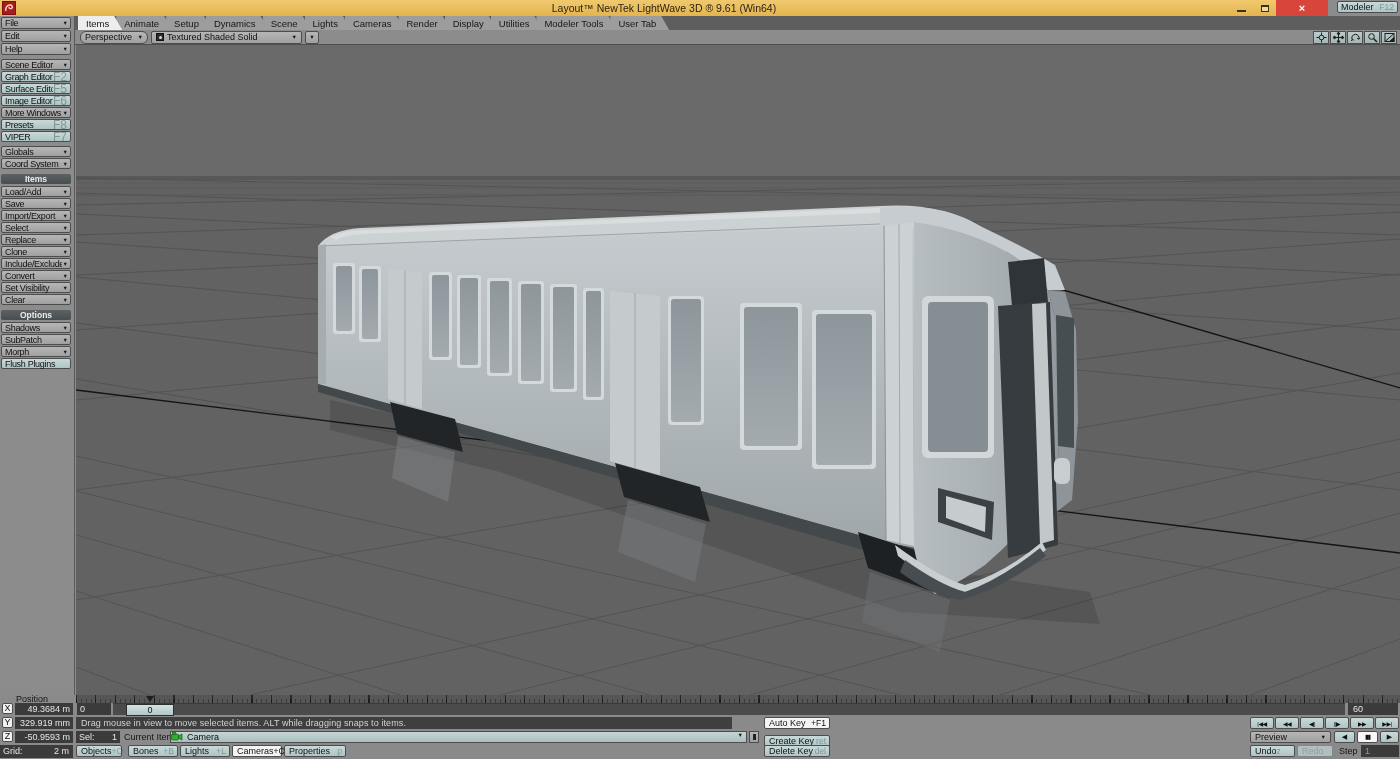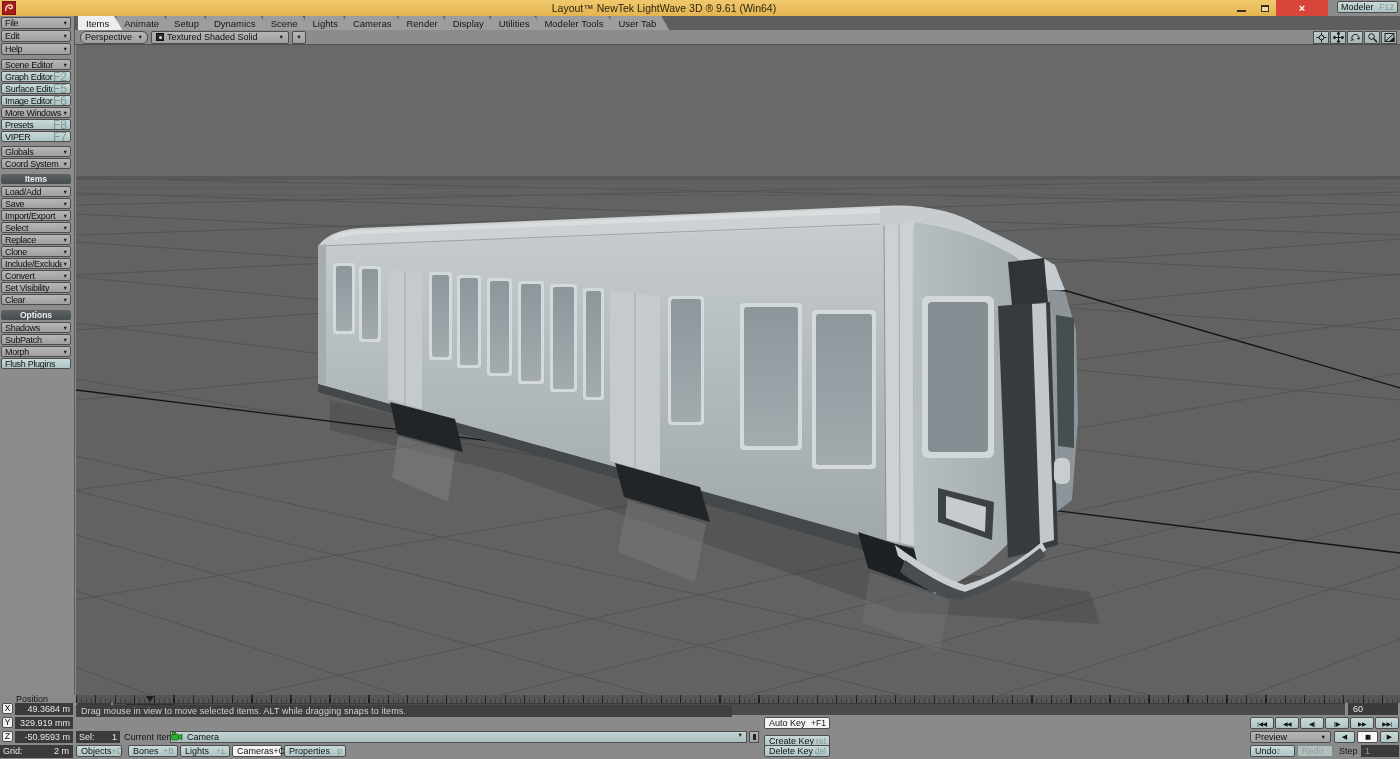--- a/index.html
+++ b/index.html
@@ -34,21 +34,21 @@
   .tab.active { background:#ededed; z-index:5; }
   .modeler-btn { position:absolute; right:2px; top:1px; width:61px; height:12px; background:linear-gradient(#c9d9d9,#afc5c5); border:1px solid #4d4d4d; border-radius:2px; display:flex; align-items:center; padding:0 3px; font-size:9px; }
   .modeler-btn .lbl { flex:1; }
   .modeler-btn .sc { color:rgba(55,85,85,.45); font-size:8.5px; }
 
   
   .viewbar { position:absolute; left:75px; top:30px; width:1325px; height:15px; background:#8c8c8c; border-bottom:1px solid #4f4f4f; display:flex; align-items:center; padding-left:5px; gap:3px; }
   .dd { height:13px; background:linear-gradient(#b6b6b6,#a0a0a0); border:1px solid #4d4d4d; border-radius:2px; display:flex; align-items:center; padding:0 4px; font-size:9px; color:#101010; }
   .dd .arr { font-size:5.5px; margin-left:auto; padding-left:5px; }
   .dd-view { width:68px;border-radius:6px; }
-  .dd-shade { width:138px; }
+  .dd-shade { width:151px; }
   .dd-mini { width:14px; justify-content:center; }
   .dd-mini .arr { margin:0; padding:0; }
   .shade-icon { width:8px; height:8px; background:#2a2a2a; border:1px solid #111; margin-right:3px; position:relative; }
   .shade-icon::after { content:""; position:absolute; left:2px; top:2px; width:3px; height:3px; border-radius:50%; background:#dcdcdc; }
   .view-icons { margin-left:auto; margin-right:3px; display:flex; gap:1px; }
   .vicon { width:16px; height:13px; background:linear-gradient(#bccaca,#a4b6b6); border:1px solid #4d4d4d; display:flex; align-items:center; justify-content:center; }
 
   
   .viewport { position:absolute; left:76px; top:45px; width:1324px; height:650px; background:#686868; overflow:hidden; }
   .viewport svg { display:block; }
@@ -70,21 +70,21 @@
   .frame-indicator { left:146px; top:1px; width:0; height:0; border-left:4px solid transparent; border-right:4px solid transparent; border-top:6px solid #1e1e1e; }
   .frame-field { left:77px; top:8px; width:34px; height:12px; padding-left:3px; }
   .track { left:113px; top:8px; width:1232px; height:12px; background:#4b4b4b; border-top:1px solid #3a3a3a; }
   .handle { position:absolute; left:13px; top:0; width:48px; height:12px; background:linear-gradient(#d2e0e0,#b2c8c8); border:1px solid #2e2e2e; text-align:center; line-height:10px; color:#101010; }
   .tl-labels div { position:absolute; top:0; height:12px; line-height:12px; color:#c9cdcd; transform:translateX(-50%); }
   .tl-labels div:nth-child(1){left:232px} .tl-labels div:nth-child(2){left:427px}
   .tl-labels div:nth-child(3){left:622px} .tl-labels div:nth-child(4){left:817px}
   .tl-labels div:nth-child(5){left:1012px} .tl-labels div:nth-child(6){left:1207px}
   .end-field { left:1348px; top:8px; width:50px; height:12px; padding-left:5px; }
 
-  .status { left:76px; top:10px; width:656px; height:12px; background:#3f3f3f; color:#d2d2d2; line-height:12px; padding-left:5px; letter-spacing:.1px; }
+  .status { left:76px; top:22px; width:656px; height:12px; background:#3f3f3f; color:#d2d2d2; line-height:12px; padding-left:5px; letter-spacing:.1px; }
 
   .sel-field { left:76px; top:36px; width:44px; height:12px; display:flex; justify-content:space-between; padding:0 3px; }
   .curitem-label { left:124px; top:36px; height:12px; line-height:12px; color:#141414; }
   .curitem-dd { left:170px; top:36px; width:577px; height:12px; background:linear-gradient(#c4d4d4,#aabfbf); border:1px solid #4d4d4d; display:flex; align-items:flex-start; padding:0 3px 0 0; }
   .curitem-dd .name { margin-left:4px; font-size:9px; color:#0d0d0d; }
   .curitem-dd .arr { margin-left:auto; font-size:5.5px; }
   .curitem-mini { left:749px; top:36px; width:10px; height:12px; background:linear-gradient(#b6b6b6,#a0a0a0); border:1px solid #4d4d4d; display:flex; align-items:center; justify-content:center; }
   .curitem-mini i { width:3px; height:6px; background:#222; }
 
   .itypes { left:0; top:50px; }

